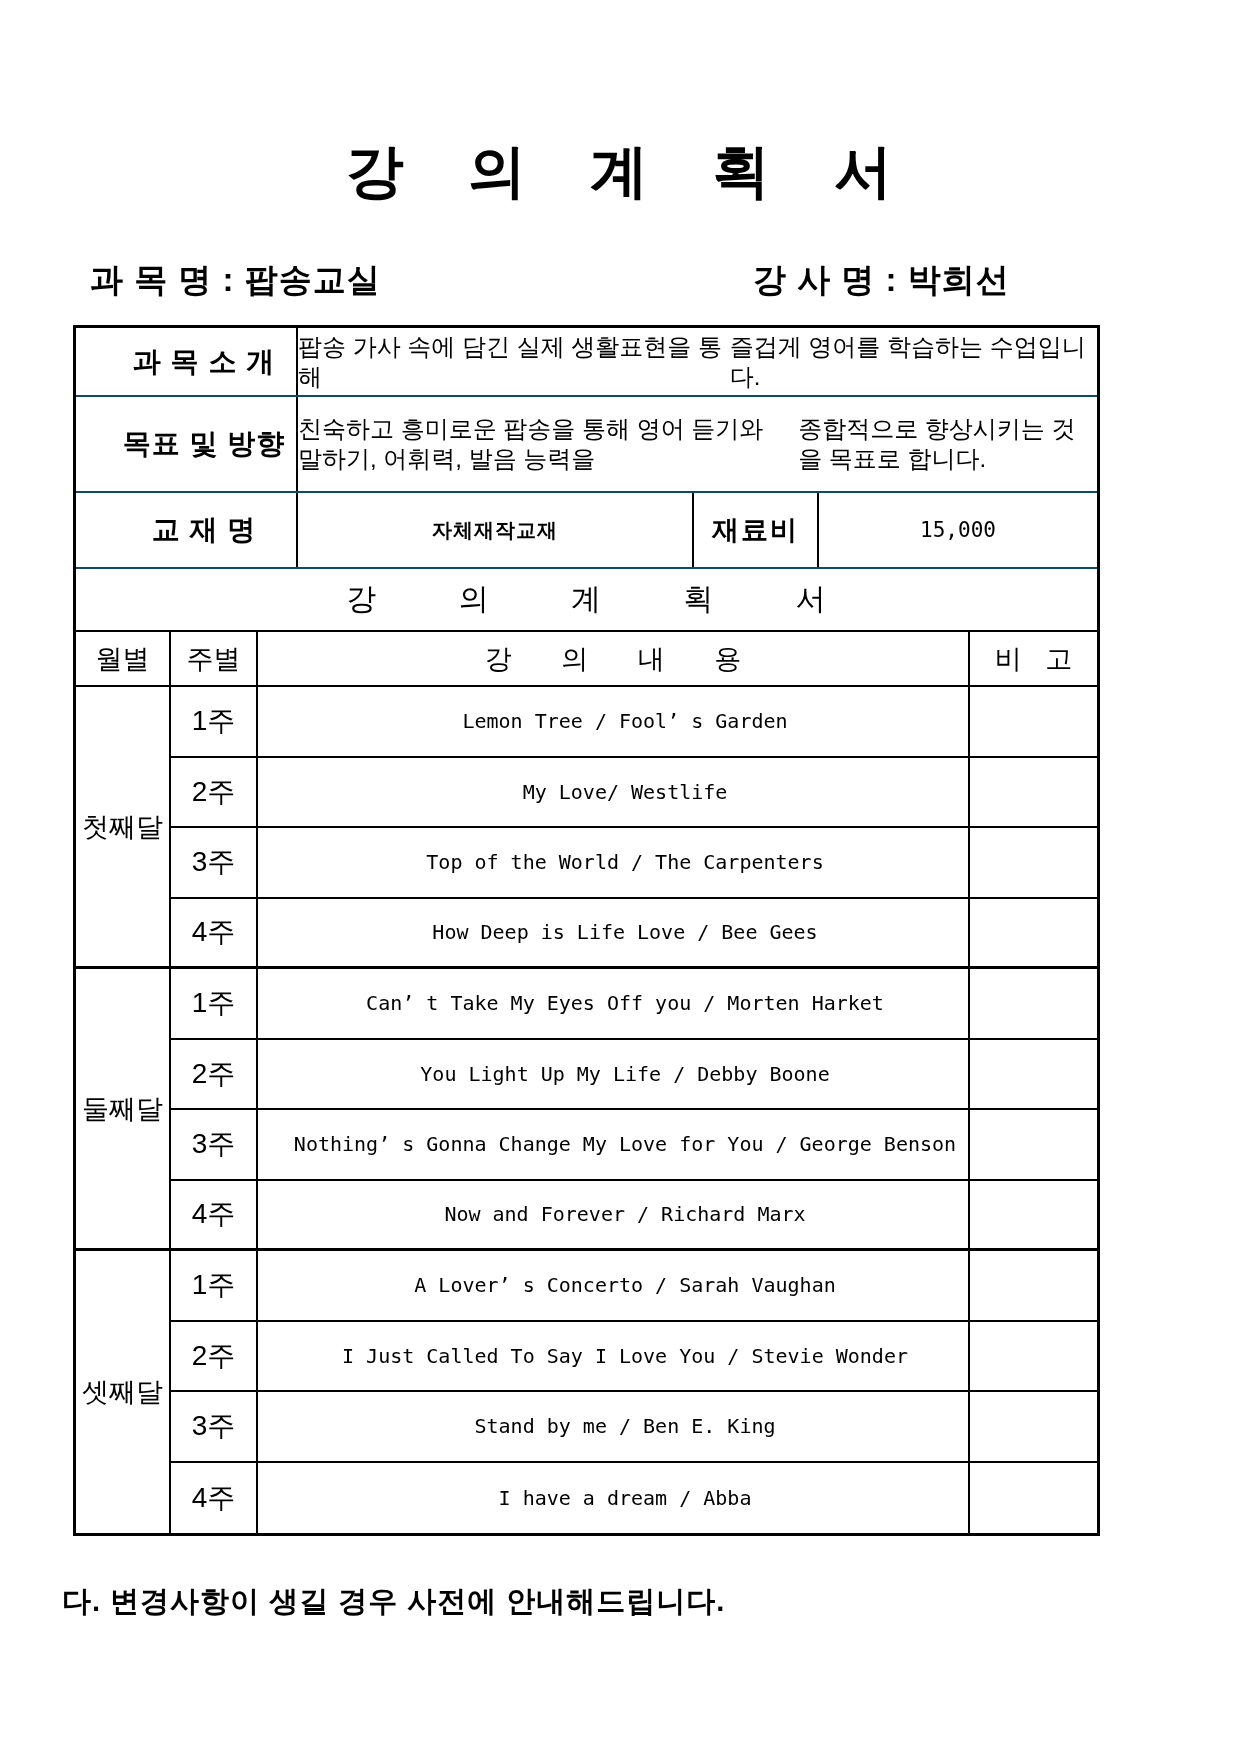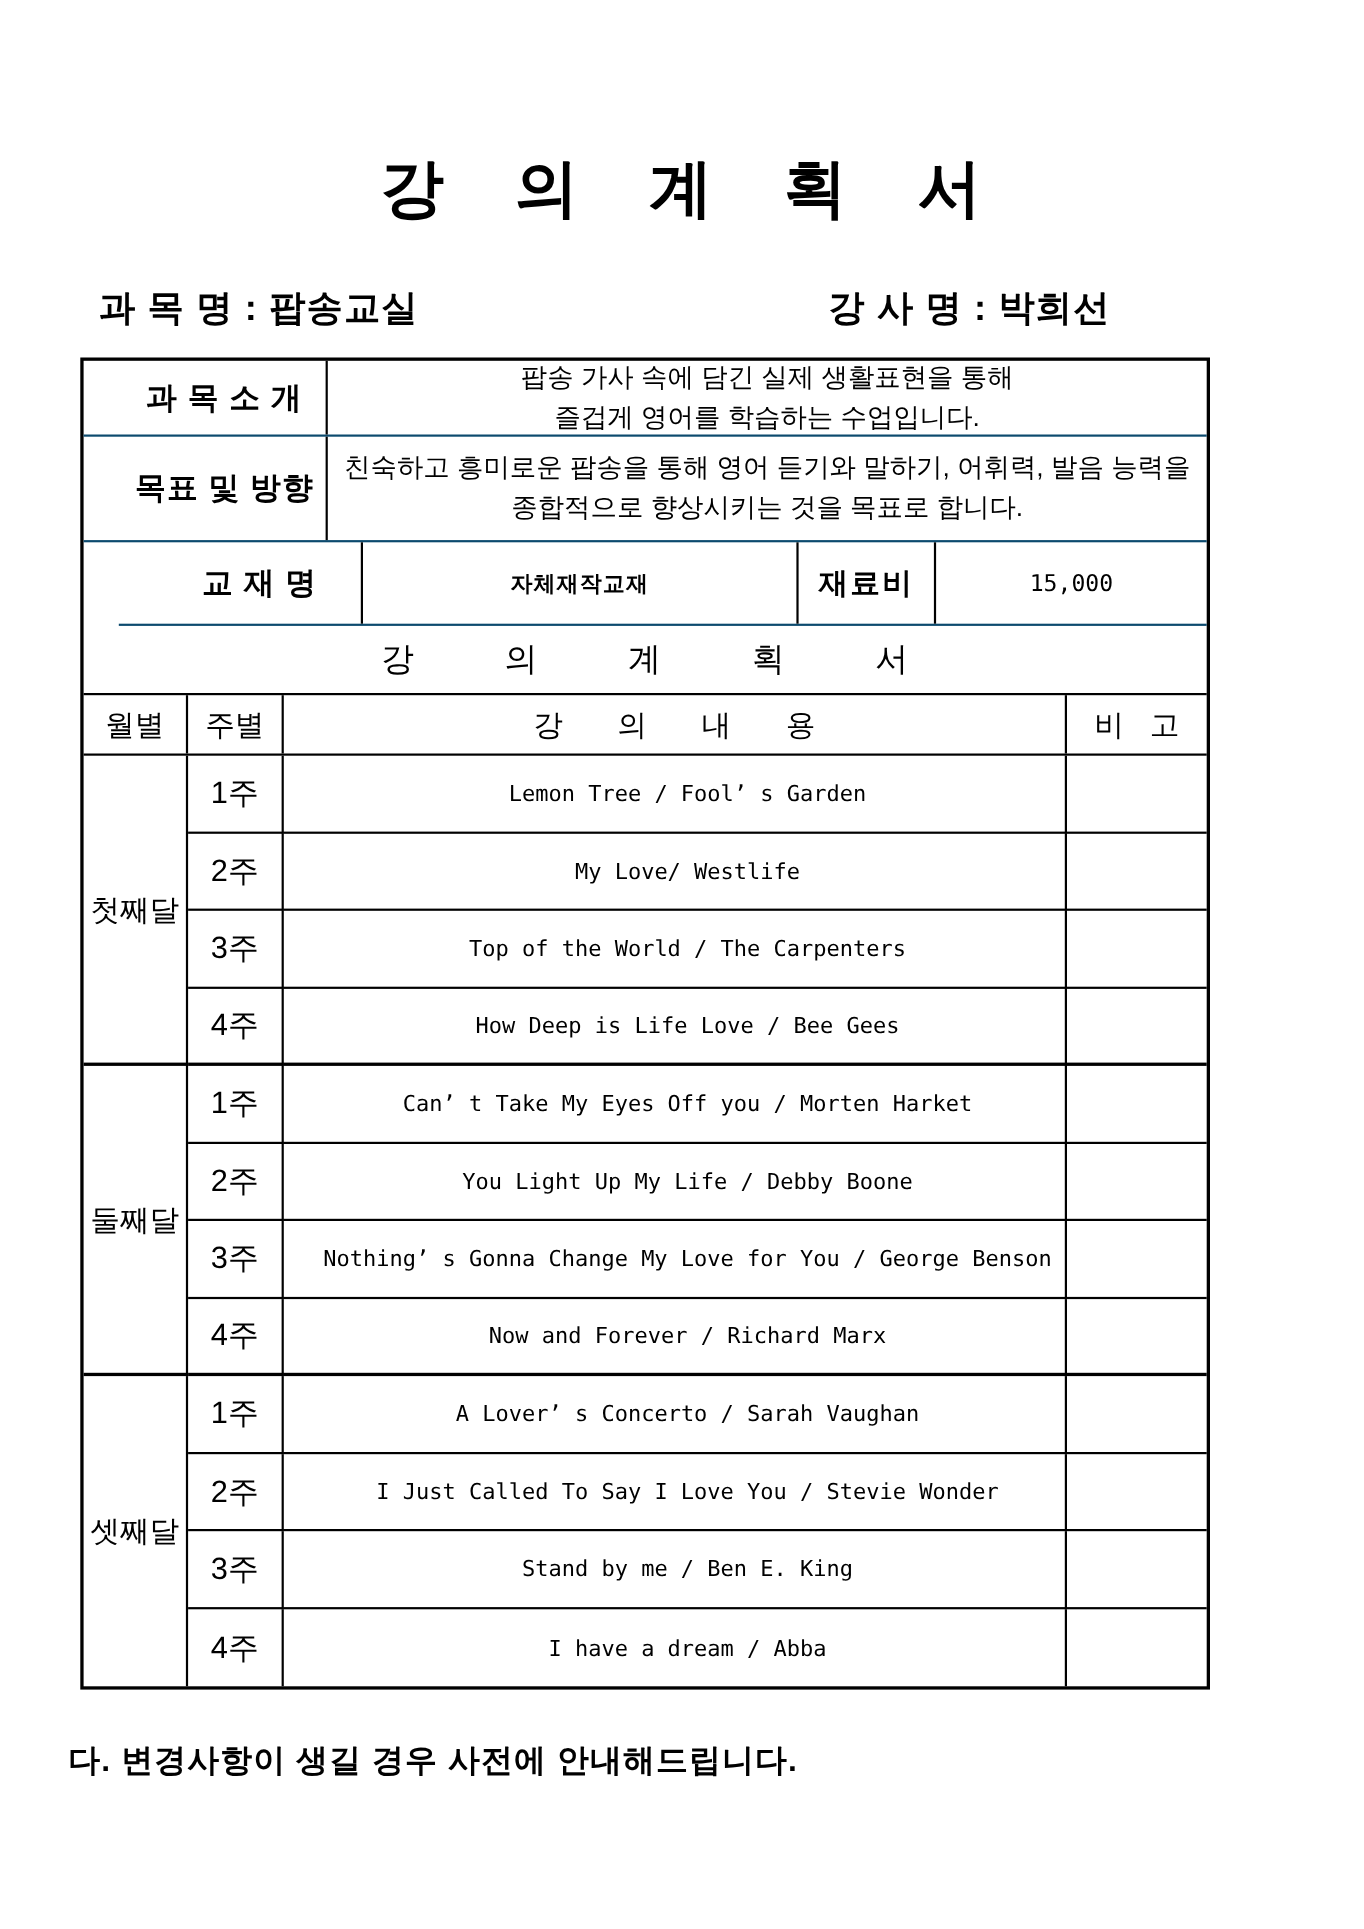--- a/index.html
+++ b/index.html
@@ -18,25 +18,25 @@
   .info-instructor{position:absolute;left:753px;top:0;letter-spacing:1px;white-space:nowrap;}
 
   .doc-table{
     position:absolute;left:73px;top:325px;
     width:1027px;height:1211px;box-sizing:border-box;
     border:3px solid #000;
   }
   .trow{display:grid;box-sizing:border-box;border-bottom:2px solid #0c4a6e;padding-left:36px;}
   .row-intro{grid-template-columns:186px 1fr;height:69px;}
   .row-goal{grid-template-columns:186px 1fr;height:96px;}
-  .row-book{grid-template-columns:186px 396px 125px 1fr;height:76px;margin-left:32px;}
+  .row-book{grid-template-columns:186px 396px 125px 1fr;height:76px;}
   .cell{display:flex;align-items:center;justify-content:center;box-sizing:border-box;}
   .v-divide{border-right:2px solid #000;}
   .label-cell{font-size:28px;font-weight:600;letter-spacing:1px;}
-  .two-line{flex-direction:column;justify-content:center;gap:6px;font-size:24px;line-height:1.25;}
+  .two-line{flex-direction:row;justify-content:center;gap:6px;font-size:24px;line-height:1.25;}
   .book-value{font-size:20px;font-weight:600;letter-spacing:1px;}
   .fee-label{font-size:27px;font-weight:600;letter-spacing:2px;}
   .fee-value{font-family:"DejaVu Sans Mono",monospace;font-size:21px;}
 
   .band-row{
     height:63px;display:flex;align-items:center;justify-content:center;
     box-sizing:border-box;border-bottom:2px solid #000;
     font-size:30px;word-spacing:72px;letter-spacing:1px;white-space:nowrap;
   }
   .header-row{

